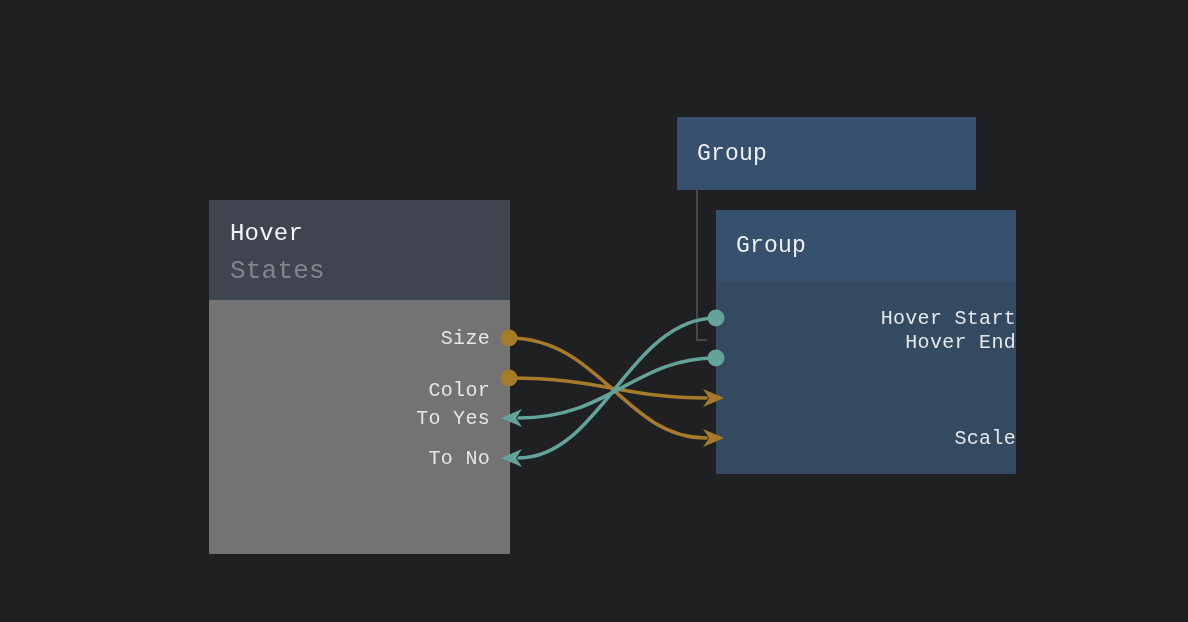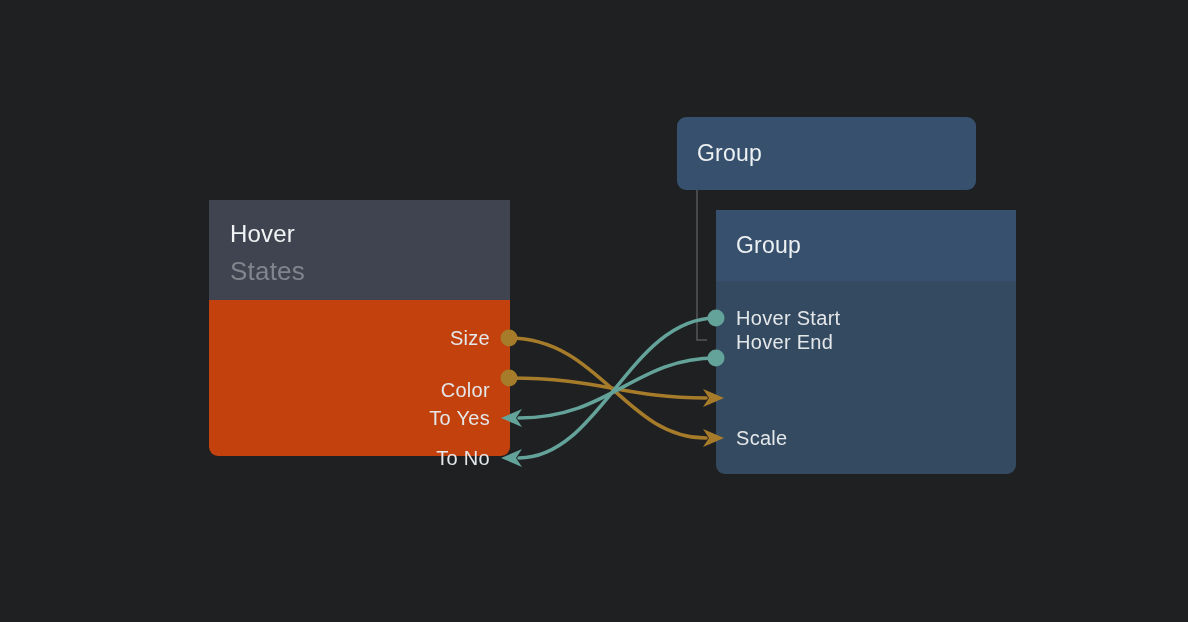--- a/index.html
+++ b/index.html
@@ -8,25 +8,26 @@
 
   .canvas {
     position: relative;
     width: 1188px;
     height: 622px;
     background: #1f2022;
   }
 
   .node {
     position: absolute;
-    border-radius: 9px;
+    border-radius: 1px;
+    font-family: Liberation Mono, monospace;
   }
 
   
-  .node-hover { left: 209px; top: 200px; width: 301px; height: 256px; background: #c2410c; }
+  .node-hover { left: 209px; top: 200px; width: 301px; height: 354px; background: #737373; }
   .node-hover .node-header {
     position: absolute; left: 0; top: 0; width: 100%; height: 100px;
     background: #3f4450; padding: 17px 20px 0 21px;
   }
   .node-hover .node-title { font-size: 24px; line-height: 34px; color: #f2f4f5; letter-spacing: 0.2px; }
   .node-hover .node-subtitle { font-size: 26px; line-height: 40px; color: #81858d; letter-spacing: 0.2px; }
 
   
   .node-group-collapsed { left: 677px; top: 117px; width: 299px; height: 73px; background: #36506d; }
   .node-group-collapsed .node-title {
@@ -40,21 +41,21 @@
     position: absolute; left: 0; top: 0; width: 100%; height: 71px;
     background: #36506d; display: flex; align-items: center; padding-left: 20px;
   }
   .node-group .node-title { font-size: 23px; color: #eef1f3; letter-spacing: 0.2px; }
 
   .port-row {
     position: absolute; left: 0; width: 100%; height: 40px;
     display: flex; align-items: center;
   }
   .port-row.align-right { justify-content: flex-end; padding-right: 20px; align-items: center; }
-  .port-row.align-left  { justify-content: flex-start; padding-left: 20px; }
+  .port-row.align-left  { justify-content: flex-end; padding-left: 20px; }
   .port-label { font-size: 20px; color: #e4e7e9; letter-spacing: 0.3px; white-space: nowrap; }
 
   .wire-layer {
     position: absolute; left: 0; top: 0; width: 1188px; height: 622px;
     pointer-events: none; z-index: 5;
   }
   .wire { fill: none; stroke-width: 3.6px; stroke-linecap: round; }
   .hierarchy-line { fill: none; stroke-width: 2px; }
 </style>
 </head>

